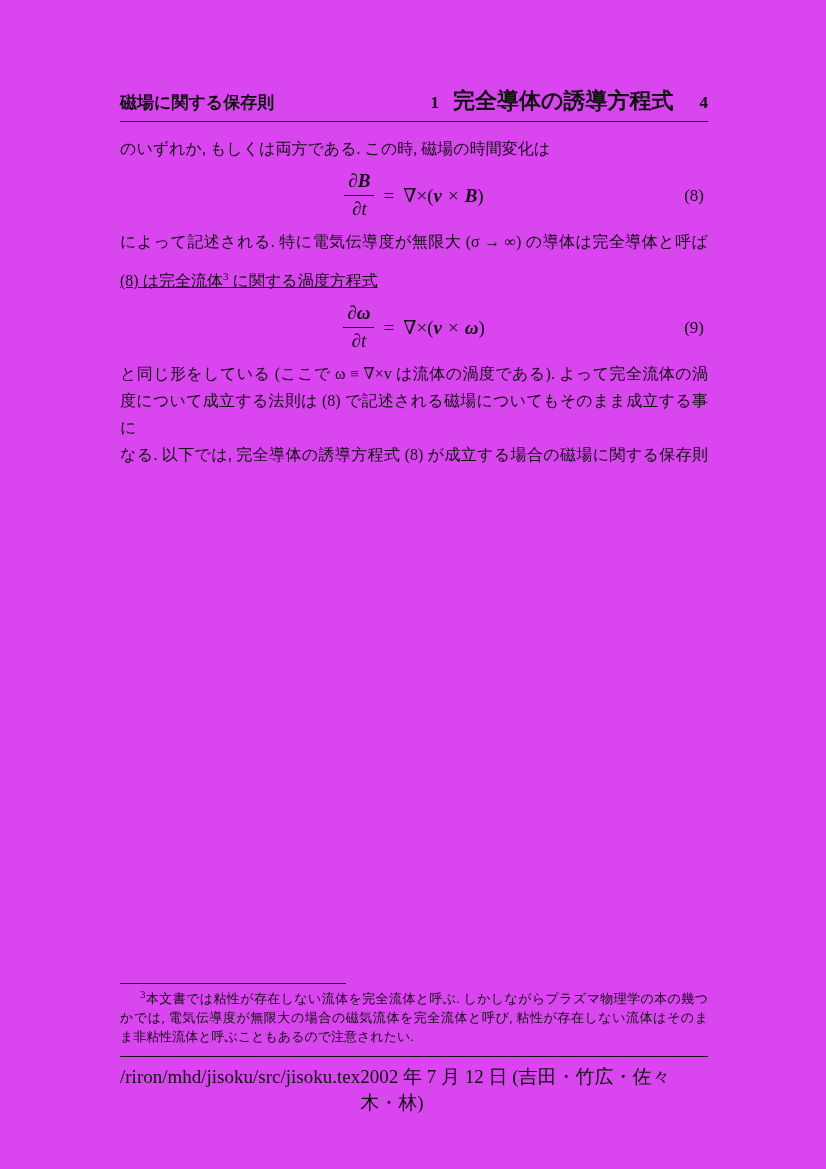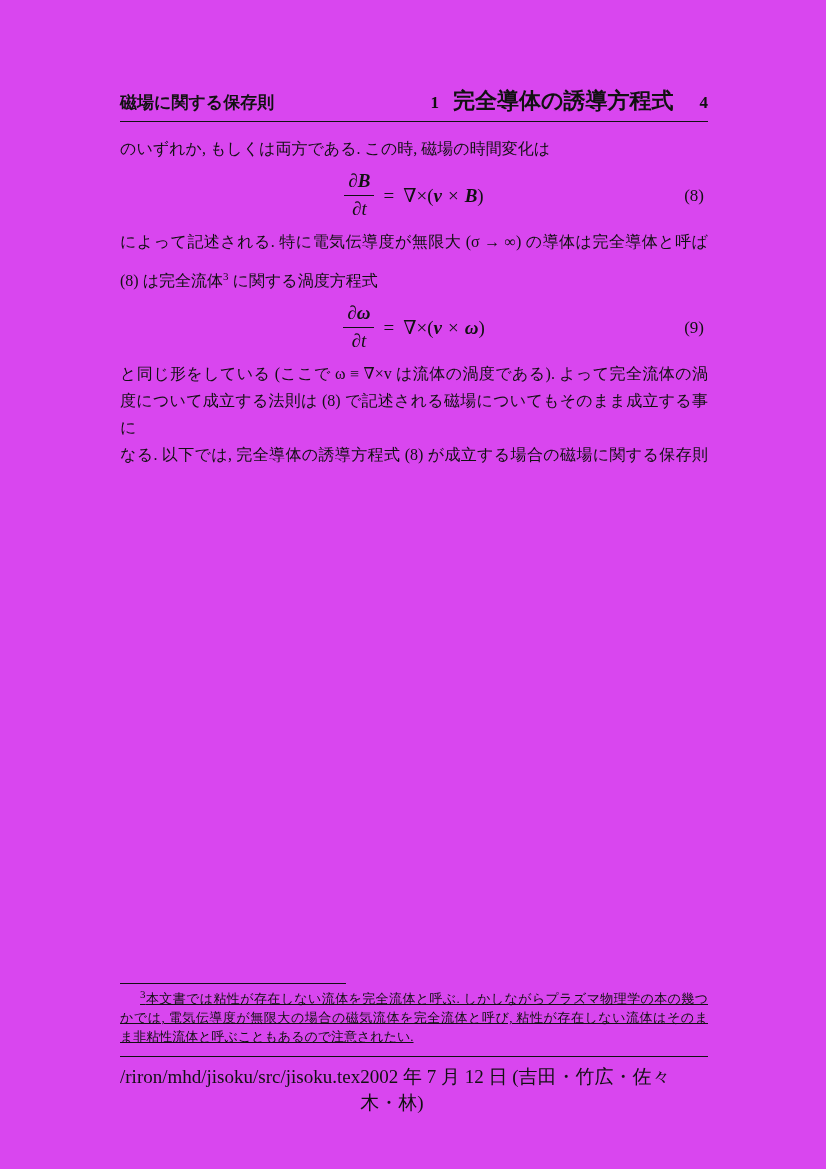--- a/index.html
+++ b/index.html
@@ -34,21 +34,21 @@
   .header-pagenum {
     font-weight:bold; font-size:17px; margin-left:26px;
   }
   
   .body {
     position:absolute; left:120px; width:588px; top:135px;
     font-size:16px; line-height:27px;
   }
   .jline { text-align:justify; text-align-last:justify; }
   .jline-last { text-align:center; text-align-last:left; }
-  .para-gap { margin-top:12px; }
+  .para-gap { margin-top:12px;text-decoration:underline; }
   
   .equation {
     position:relative;
     display:flex; align-items:center; justify-content:center;
     height:58px; margin:4px 0;
     font-size:19px;
   }
   .eq-content { display:flex; align-items:center; }
   .frac { display:inline-flex; flex-direction:column; text-align:center; }
   .frac .num { border-bottom:1.5px solid #111; padding:0 4px 3px 4px; line-height:1.1; }
@@ -59,21 +59,21 @@
   .rel { margin:0 9px; }
   .cross { margin:0 6px; }
   .eq-tag {
     position:absolute; right:4px; top:50%; transform:translateY(-50%);
     font-size:17px;
   }
   sup.ssup { font-size:11px; vertical-align:super; line-height:0; }
   
   .footnote {
     position:absolute; left:120px; width:588px; top:983px;
-    font-size:13px; line-height:19px;text-decoration:underline;
+    font-size:13px; line-height:19px;
   }
   .footnote-rule { width:226px; border-top:1px solid #111; margin-bottom:5px; }
   .fn-indent { display:inline-block; width:20px; }
   
   .footer {
     position:absolute; left:120px; width:588px; top:1056px;
     border-top:1.5px solid #111;
     padding-top:7px;
     display:flex; justify-content:space-between; align-items:baseline;
     font-size:19px;

